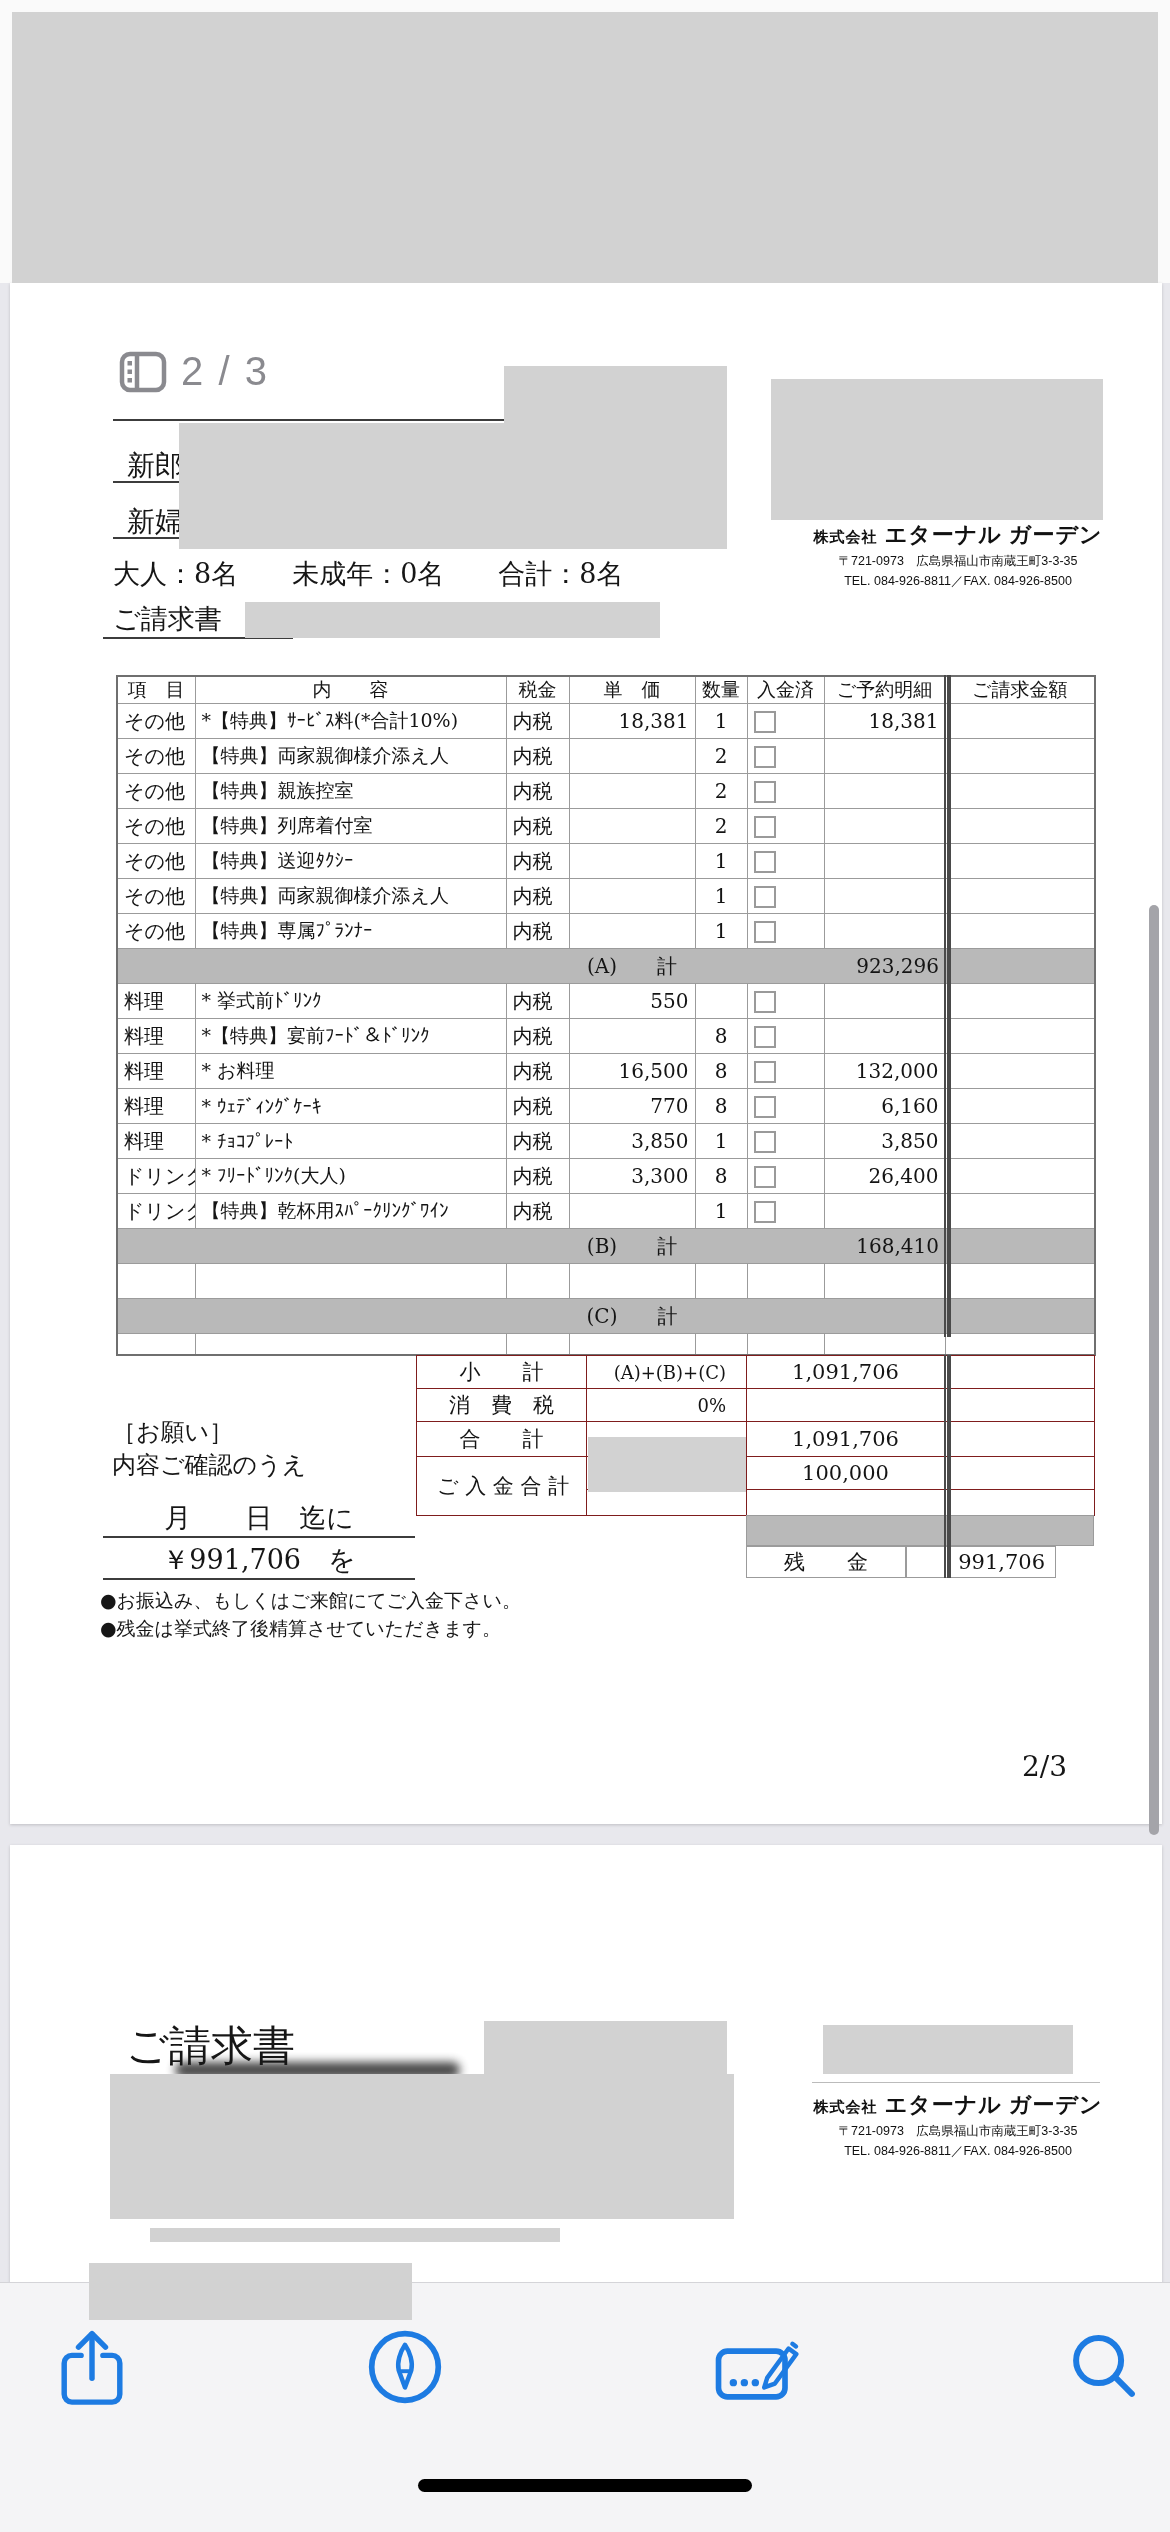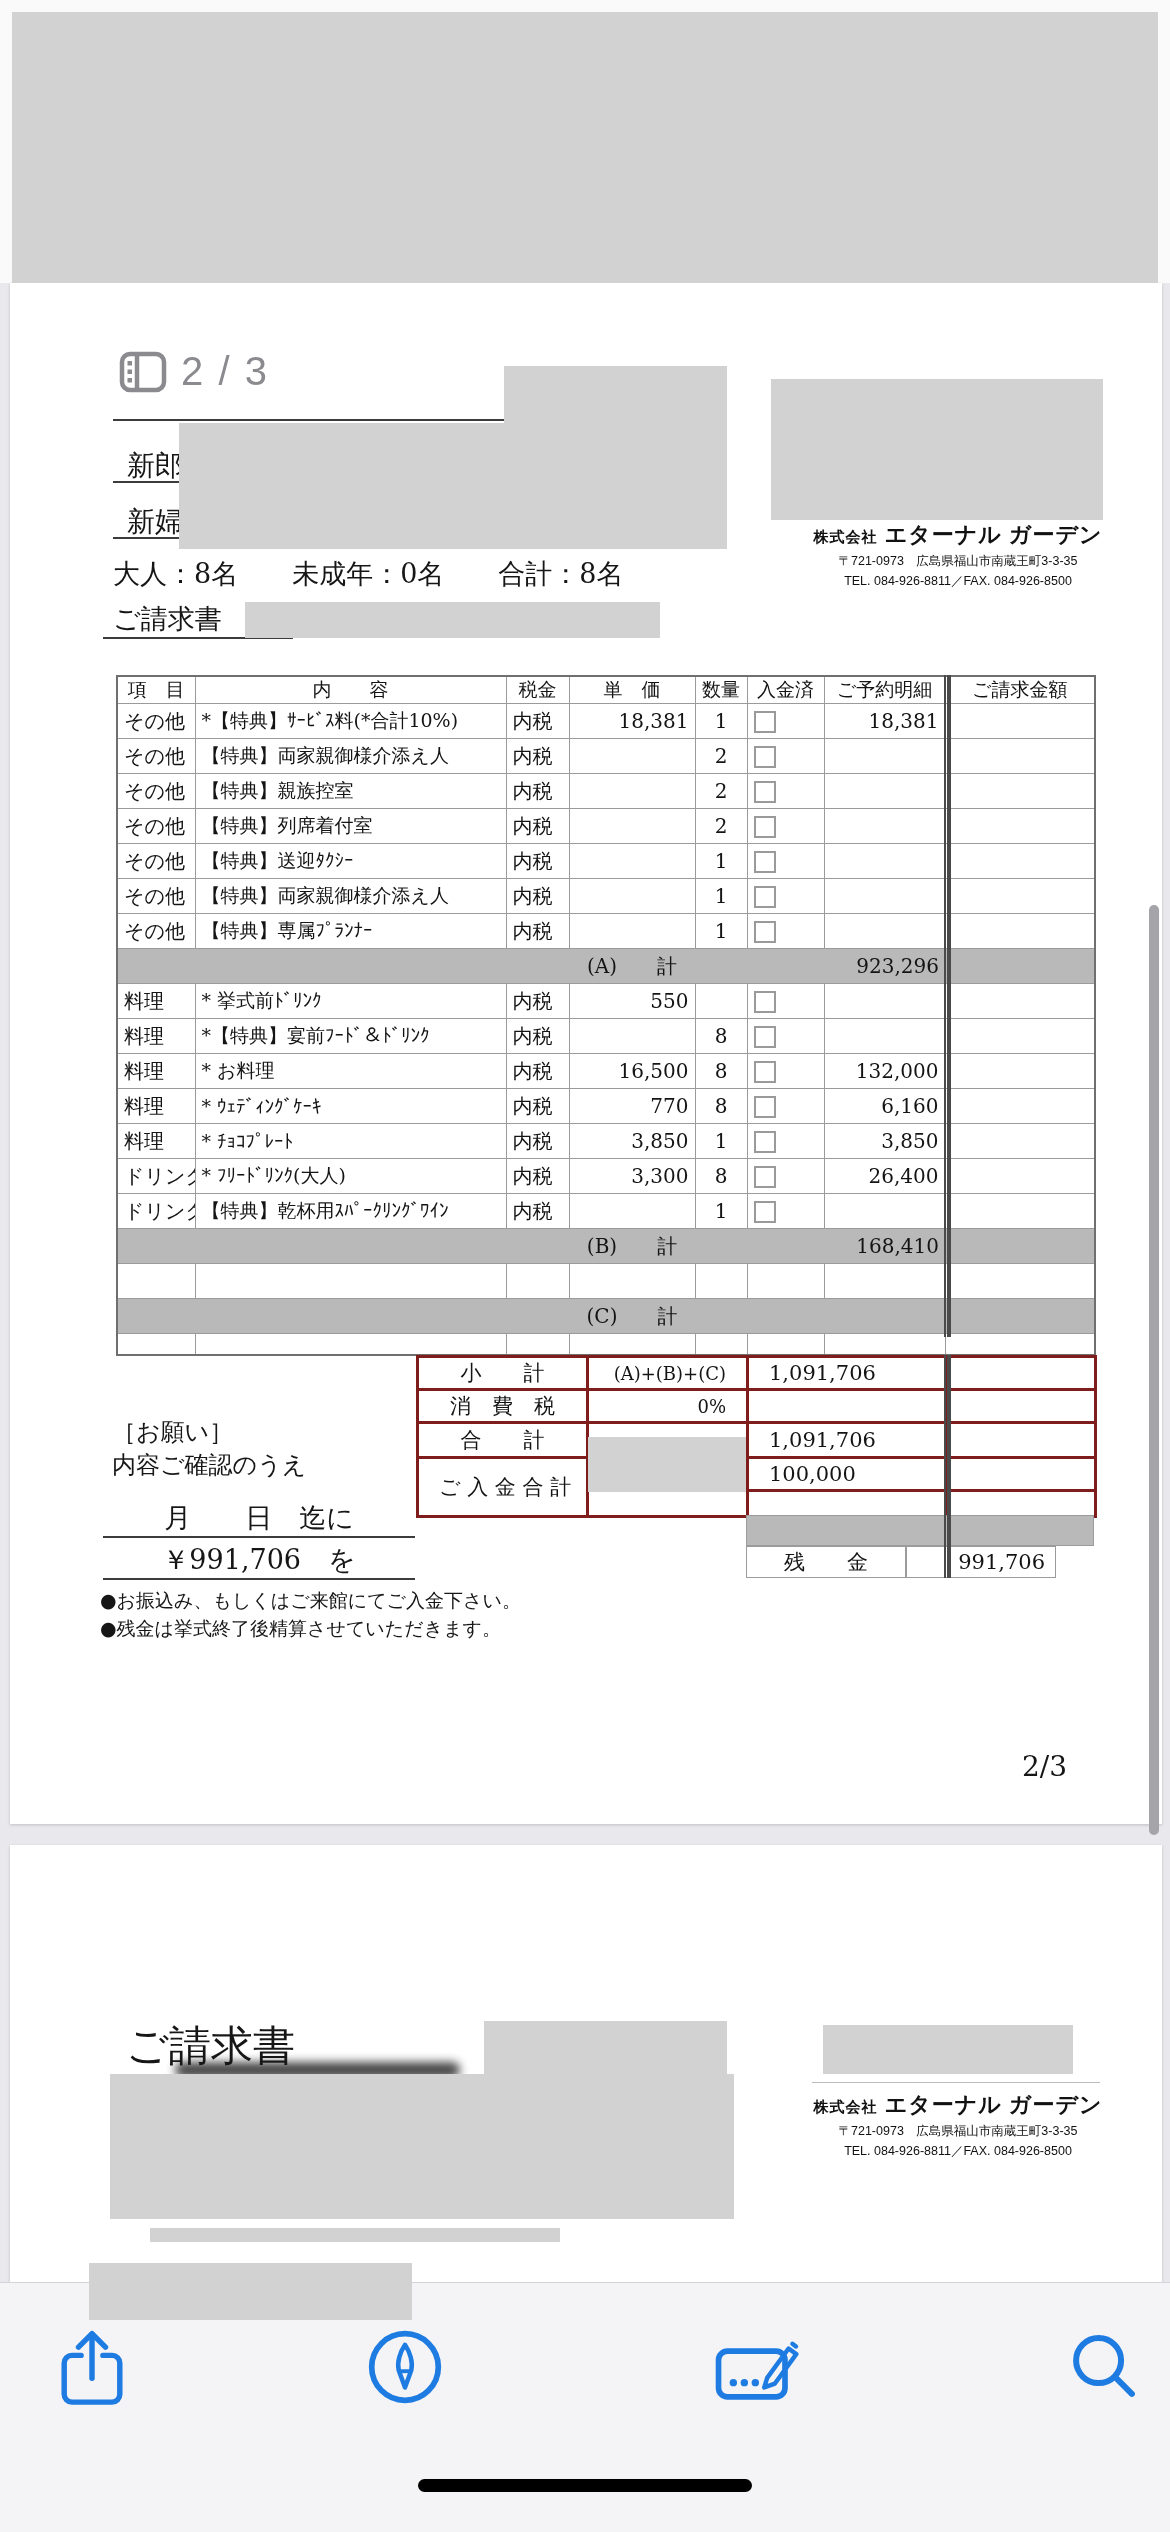--- a/index.html
+++ b/index.html
@@ -26,24 +26,24 @@
   .itable tr.hdr td{height:22px;text-align:center;font-size:19px;padding:0 1px;}
   .c-desc{font-size:19px;}
   .c-num{text-align:right;padding-right:9px;}
   .c-qty{text-align:center;}
   .r-sub td{background:#b9b9b9;border-left:none;border-right:none;}
   .sub-label{text-align:center;}
   .r-thin td{height:20px;}
   .cbx{display:inline-block;width:18px;height:18px;border:2px solid #9a9a9a;background:#fff;vertical-align:middle;}
   
   .stable{border-collapse:collapse;table-layout:fixed;width:678px;font-family:"DejaVu Serif","Liberation Serif",serif;font-size:21px;color:#141414;background:#fff;}
-  .stable td{border:3px solid #7f1d1d;padding:0 20px;overflow:hidden;white-space:nowrap;}
+  .stable td{border:1px solid #7f1d1d;padding:0 20px;overflow:hidden;white-space:nowrap;}
   .s-label{text-align:center;}
   .s-frm{text-align:right;font-size:18px;}
-  .s-val{text-align:left;padding-right:12px;margin-left:48px;}
+  .s-val{text-align:center;padding-right:12px;margin-left:48px;}
   
   .dline{width:7px;border-left:2px solid #4a4a4a;border-right:4px solid #4a4a4a;box-sizing:border-box;z-index:4;background:transparent;}
   .graybar{background:#b9b9b9;border:1px solid #9b9b9b;box-sizing:border-box;z-index:3;}
   .remrow{display:flex;z-index:3;font-family:"DejaVu Serif","Liberation Serif",serif;font-size:21px;color:#141414;}
   .remrow .rc{border:1px solid #9b9b9b;box-sizing:border-box;height:32px;display:flex;align-items:center;background:#fff;}
   
   .sbar{left:1149px;top:905px;width:10px;height:930px;background:#a4a4a9;border-radius:5px;z-index:15;}
   
   .smudge{left:175px;top:2062px;width:285px;height:16px;background:#1a1a1a;border-radius:8px;filter:blur(5px);opacity:.8;z-index:5;}
   

